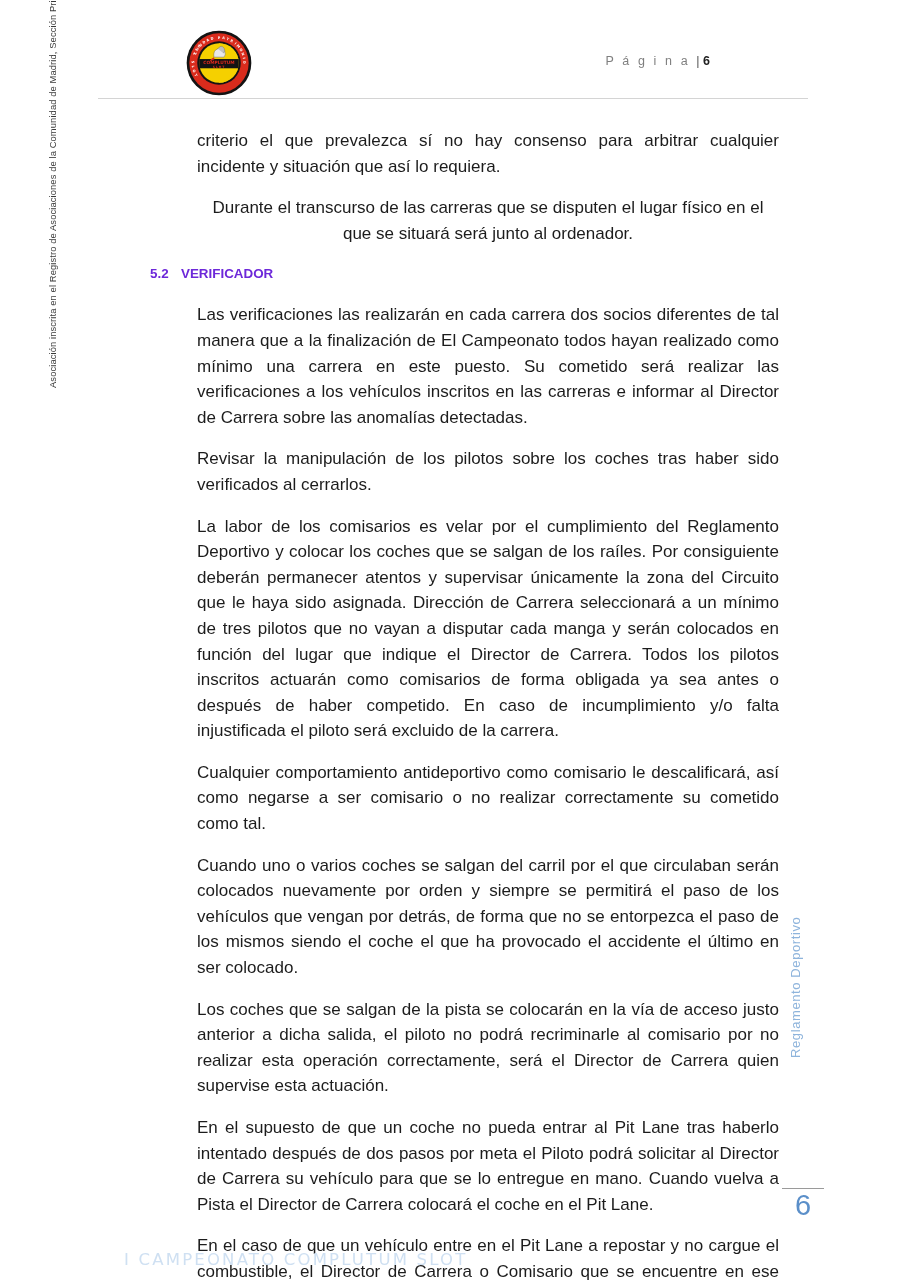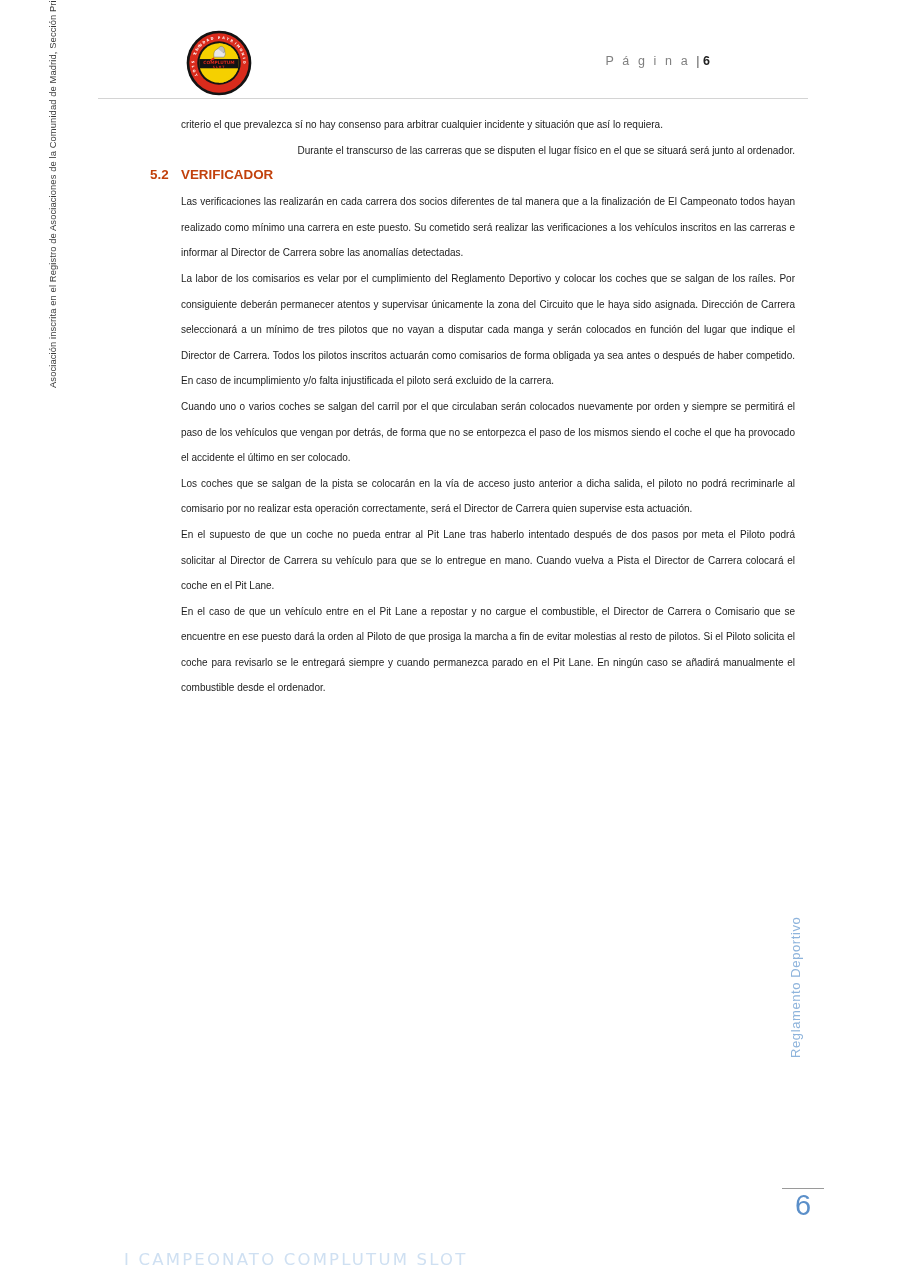--- a/index.html
+++ b/index.html
@@ -91,37 +91,37 @@
   }
 
   
   .content {
     position: absolute;
     left: 150px;
     top: 112px;
     width: 645px;
   }
   p.para {
-    margin: 0;
-    font-size: 10px;
+    margin: 16px;
+    font-size: 17px;
     line-height: 25.6px;
     text-align: justify;
     text-justify: inter-word;
     color: #1c1c1c;
     padding-left: 31px;
   }
-  p.para.nojust { text-align: right; }
+  p.para.nojust { text-align: center; }
   .sec {
     position: relative;
     margin-bottom: 2px;
     padding-left: 31px;
     font-size: 13.4px;
     line-height: 24px;
     font-weight: bold;
-    color: #c2410c;
+    color: #6d28d9;
   }
   .sec .sec-num {
     position: absolute;
     left: 0;
     top: 0;
     font-weight: bold;
   }
   .sec .sec-title {
     text-underline-offset: 2px;
   }
@@ -229,22 +229,24 @@
   <div class="content">
 
     <p class="para">criterio el que prevalezca sí no hay consenso para arbitrar cualquier incidente y situación que así lo requiera.</p>
     <p class="para nojust">Durante el transcurso de las carreras que se disputen el lugar físico en el que se situará será junto al ordenador.</p>
 
     <div class="sec">
       <span class="sec-num">5.2</span>
       <span class="sec-title">VERIFICADOR</span>
     </div>
     <p class="para">Las verificaciones las realizarán en cada carrera dos socios diferentes de tal manera que a la finalización de El Campeonato todos hayan realizado como mínimo una carrera en este puesto. Su cometido será realizar las verificaciones a los vehículos inscritos en las carreras e informar al Director de Carrera sobre las anomalías detectadas.</p>
+    <p class="para">Revisar la manipulación de los pilotos sobre los coches tras haber sido verificados al cerrarlos.</p>
 
     <p class="para">La labor de los comisarios es velar por el cumplimiento del Reglamento Deportivo y colocar los coches que se salgan de los raíles. Por consiguiente deberán permanecer atentos y supervisar únicamente la zona del Circuito que le haya sido asignada. Dirección de Carrera seleccionará a un mínimo de tres pilotos que no vayan a disputar cada manga y serán colocados en función del lugar que indique el Director de Carrera. Todos los pilotos inscritos actuarán como comisarios de forma obligada ya sea antes o después de haber competido. En caso de incumplimiento y/o falta injustificada el piloto será excluido de la carrera.</p>
+    <p class="para">Cualquier comportamiento antideportivo como comisario le descalificará, así como negarse a ser comisario o no realizar correctamente su cometido como tal.</p>
     <p class="para">Cuando uno o varios coches se salgan del carril por el que circulaban serán colocados nuevamente por orden y siempre se permitirá el paso de los vehículos que vengan por detrás, de forma que no se entorpezca el paso de los mismos siendo el coche el que ha provocado el accidente el último en ser colocado.</p>
     <p class="para">Los coches que se salgan de la pista se colocarán en la vía de acceso justo anterior a dicha salida, el piloto no podrá recriminarle al comisario por no realizar esta operación correctamente, será el Director de Carrera quien supervise esta actuación.</p>
     <p class="para">En el supuesto de que un coche no pueda entrar al Pit Lane tras haberlo intentado después de dos pasos por meta el Piloto podrá solicitar al Director de Carrera su vehículo para que se lo entregue en mano. Cuando vuelva a Pista el Director de Carrera colocará el coche en el Pit Lane.</p>
     <p class="para">En el caso de que un vehículo entre en el Pit Lane a repostar y no cargue el combustible, el Director de Carrera o Comisario que se encuentre en ese puesto dará la orden al Piloto de que prosiga la marcha a fin de evitar molestias al resto de pilotos. Si el Piloto solicita el coche para revisarlo se le entregará siempre y cuando permanezca parado en el Pit Lane. En ningún caso se añadirá manualmente el combustible desde el ordenador.</p>
   </div>
 
   <div class="footer-brand">I  CAMPEONATO  COMPLUTUM  SLOT</div>
   <div class="footer-rule"></div>
   <div class="footer-pagenum">6</div>
 

